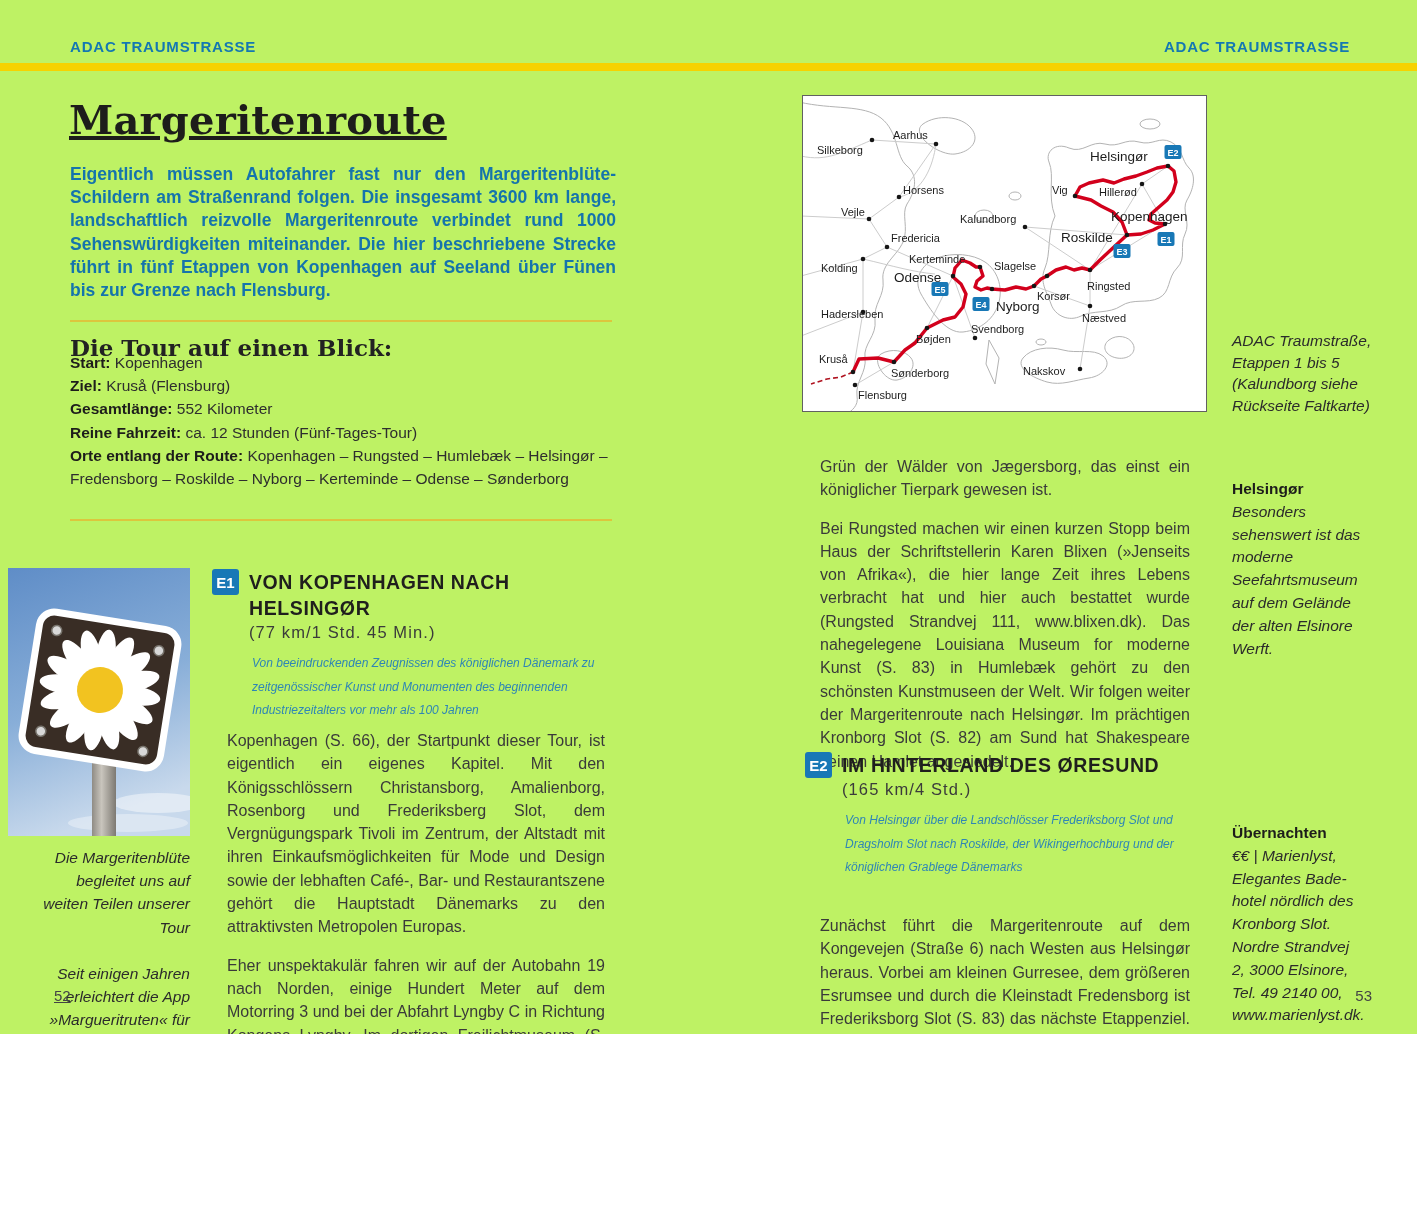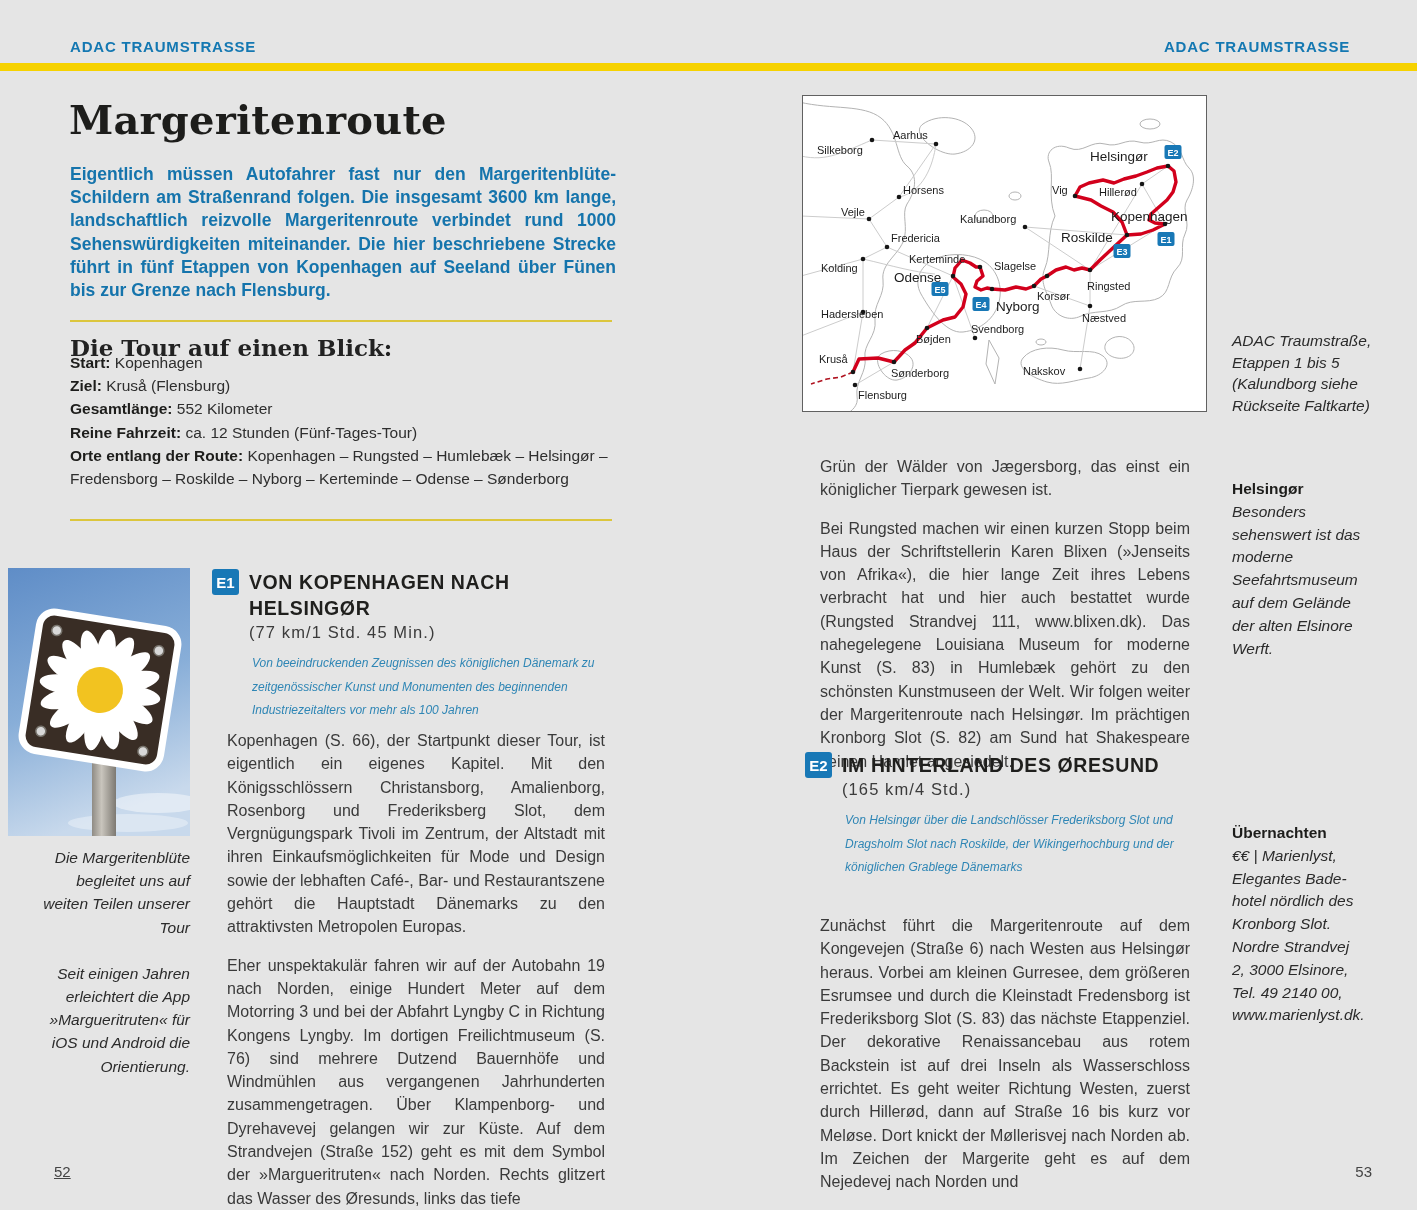--- a/index.html
+++ b/index.html
@@ -1,16 +1,16 @@
 <!DOCTYPE html>
 <html><head>
 <meta charset="utf-8">
 <style>
   html,body{margin:0;padding:0;background:#ffffff;}
-  .spread{position:relative;width:1417px;height:1210px;background:#e5e5e5;overflow:hidden;
+  .spread{position:relative;width:1417px;height:1034px;background:#bef264;overflow:hidden;
           font-family:"Liberation Sans",sans-serif;color:#3b3b3b;}
   .runhead{position:absolute;top:38px;font-size:15px;font-weight:bold;letter-spacing:.8px;color:#1478b2;}
   .runhead.left{left:70px;}
   .runhead.right{right:67px;text-align:right;}
   .yellowbar{position:absolute;left:0;top:63px;width:1417px;height:8px;background:#f6d200;}
   .pagetitle{position:absolute;left:69px;top:96px;font-family:"DejaVu Serif",serif;font-weight:bold;
              font-size:40px;color:#1d1d1b;letter-spacing:.2px;}
   .intro{position:absolute;left:70px;top:163px;width:546px;font-size:17.5px;line-height:23.2px;
          font-weight:bold;color:#1574ac;text-align:justify;}
   .rule{position:absolute;left:70px;width:542px;height:0;border-top:2.5px solid #dcc63d;}
@@ -43,21 +43,21 @@
 </style>
 </head>
 <body>
 
 <div class="spread">
 
   <div class="runhead left">ADAC TRAUMSTRASSE</div>
   <div class="runhead right">ADAC TRAUMSTRASSE</div>
   <div class="yellowbar"></div>
 
-  <h1 class="pagetitle" style="margin:0;">Margeritenroute</h1>
+  <h1 class="pagetitle" style="margin:0;text-decoration:underline;">Margeritenroute</h1>
   <p class="intro" style="margin:0;">Eigentlich müssen Autofahrer fast nur den Margeritenblüte-Schildern am Straßenrand folgen. Die insgesamt 3600 km lange, landschaftlich reizvolle Margeritenroute verbindet rund 1000 Sehenswürdigkeiten miteinander. Die hier beschriebene Strecke führt in fünf Etappen von Kopenhagen auf Seeland über Fünen bis zur Grenze nach Flensburg.</p>
 
   <div class="rule" style="top:320px;"></div>
   <h2 class="ovh" style="margin:0;">Die Tour auf einen Blick:</h2>
   <div class="facts" id="facts">
       <div><b>Start:</b> Kopenhagen</div>
       <div><b>Ziel:</b> Kruså (Flensburg)</div>
       <div><b>Gesamtlänge:</b> 552 Kilometer</div>
       <div><b>Reine Fahrzeit:</b> ca. 12 Stunden (Fünf-Tages-Tour)</div>
       <div><b>Orte entlang der Route:</b> Kopenhagen – Rungsted – Humlebæk – Helsingør – Fredensborg – Roskilde – Nyborg – Kerteminde – Odense – Sønderborg</div>

